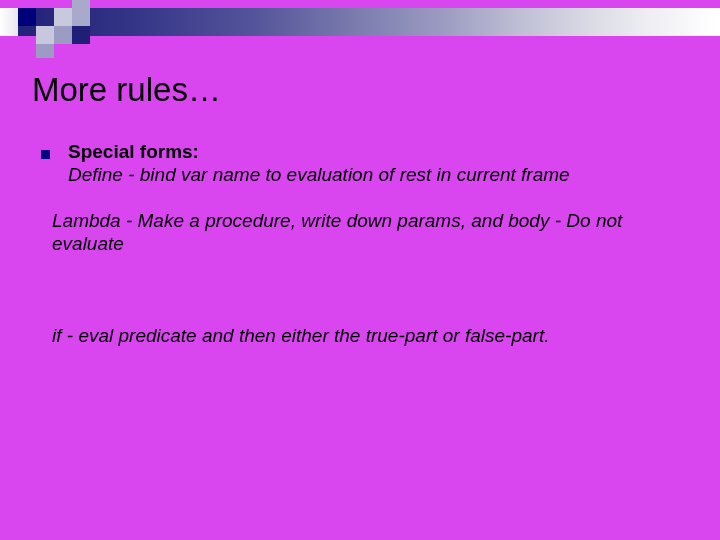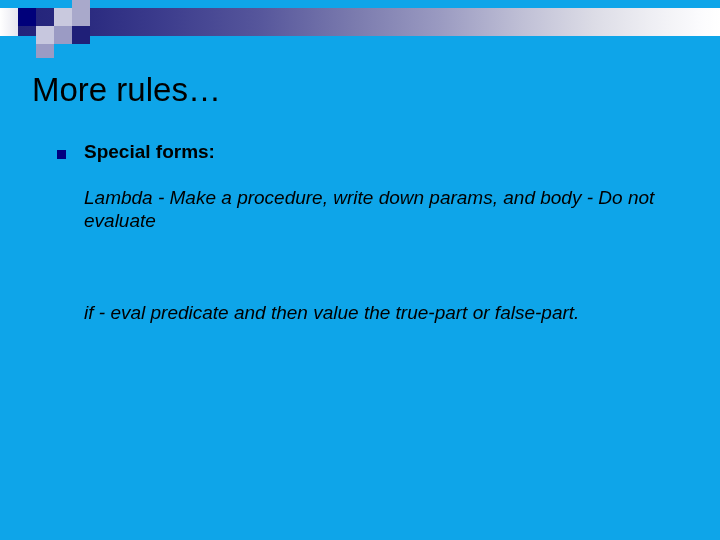--- a/index.html
+++ b/index.html
@@ -10,21 +10,21 @@
     width: 720px;
     height: 540px;
     background: #ffffff;
     font-family: "Liberation Sans", sans-serif;
     overflow: hidden;
   }
   .slide {
     position: relative;
     width: 720px;
     height: 540px;
-    background: #0ea5e9;
+    background: #d946ef;
   }
 
   
   .header-deco {
     position: absolute;
     left: 0;
     top: 0;
     width: 720px;
     height: 62px;
   }
@@ -70,21 +70,21 @@
     line-height: 40px;
     color: #000000;
     font-weight: normal;
     letter-spacing: 0px;
     white-space: nowrap;
   }
 
   
   .body-block {
     position: absolute;
-    left: 54px;
+    left: 38px;
     top: 141px;
     width: 640px;
   }
 
   .bullet-row {
     position: relative;
     padding-left: 30px;
   }
   .bullet-marker {
     position: absolute;
@@ -101,21 +101,21 @@
     color: #000000;
   }
   .para {
     font-size: 19px;
     line-height: 23px;
     font-style: italic;
     color: #000000;
     margin: 0;
   }
   .para-indent {
-    margin-left: 30px;
+    margin-left: 14px;
   }
   .gap {
     height: 23px;
   }
 </style>
 </head>
 <body>
 
 <div class="slide">
 
@@ -131,26 +131,27 @@
     <div class="sq sq-g"></div>
   </div>
 
   <div class="title">More rules…</div>
 
   <div class="body-block">
 
     <div class="bullet-row">
       <span class="bullet-marker"></span>
       <div class="lead-bold">Special forms:</div>
+      <p class="para">Define - bind var name to evaluation of rest in current frame</p>
     </div>
 
     <div class="gap"></div>
     <p class="para para-indent">Lambda - Make a procedure, write down params, and body - Do not evaluate</p>
 
     <div class="gap"></div>
 
     <div class="gap"></div>
 
     <div class="gap"></div>
-    <p class="para para-indent">if - eval predicate and then value the true-part or false-part.</p>
+    <p class="para para-indent">if - eval predicate and then either the true-part or false-part.</p>
 
   </div>
 </div>
 
 </body></html>

